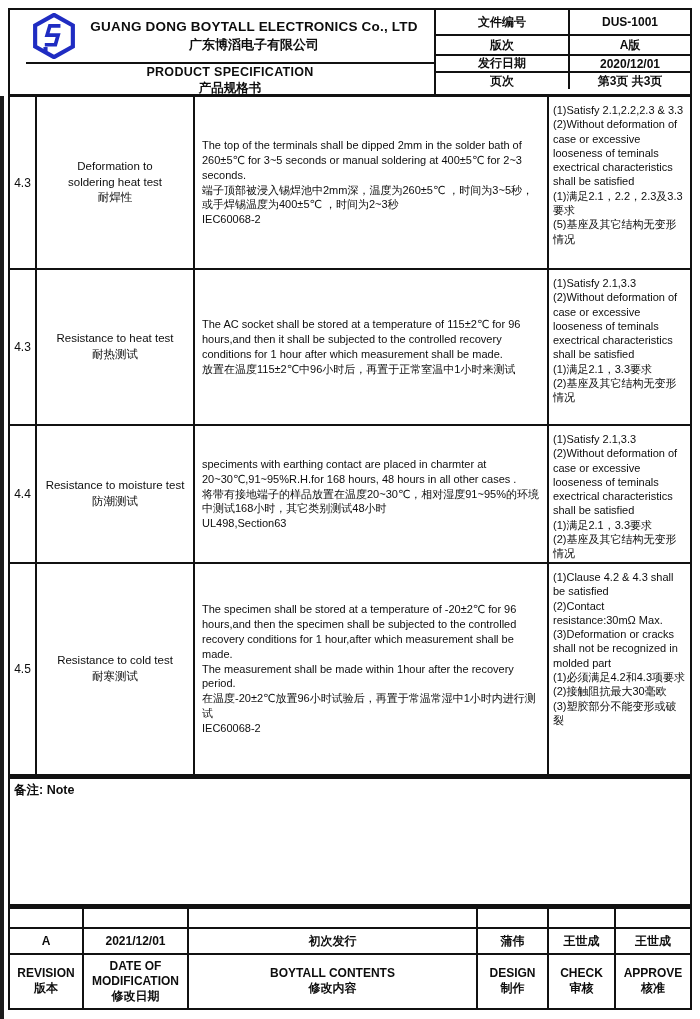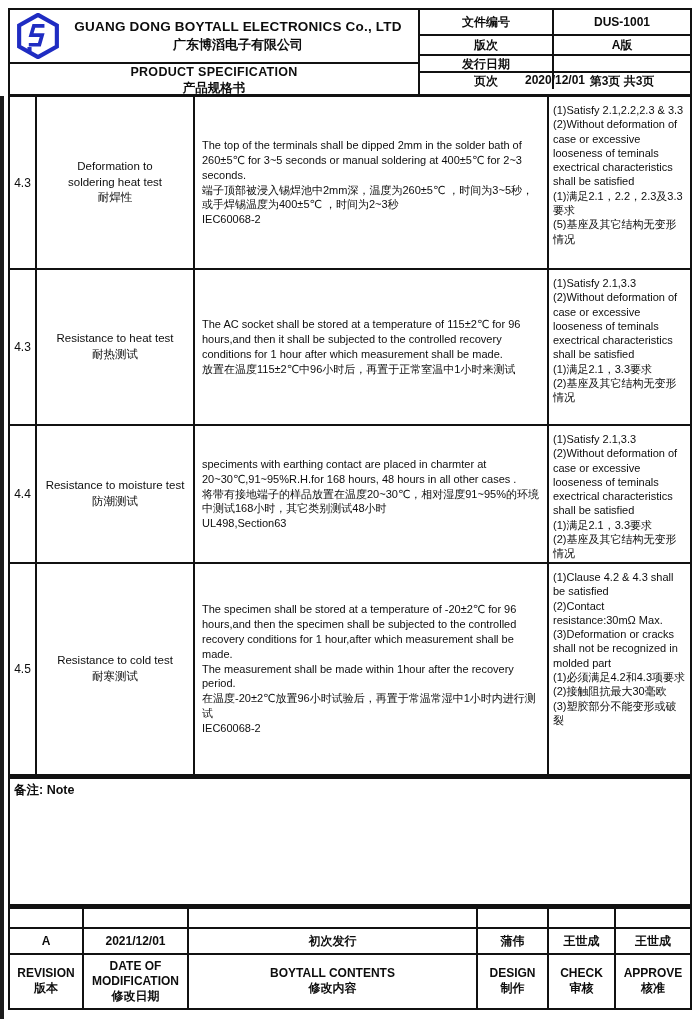--- a/index.html
+++ b/index.html
@@ -2,35 +2,35 @@
 <html><head>
 <meta charset="utf-8">
 <style>
   * { margin:0; padding:0; box-sizing:border-box; }
   html,body { background:#ffffff; }
   body { font-family:"Liberation Sans","DejaVu Sans",sans-serif; color:#0d0d0d; }
   .page { position:relative; width:700px; height:1019px; background:#fff; padding:8px; overflow:hidden; }
   .scan-edge { position:absolute; left:0; top:96px; bottom:0; width:4px; background:#1c1c1c; }
 
   
-  .header-table { display:flex; width:684px; height:89px; border:2px solid #111; border-bottom-width:3px; background:#fff; }
+  .header-table { display:flex; width:684px; height:89px; border:2px solid #111; border-bottom-width:3px; background:#fff;padding-left:16px; }
   .header-left { width:410px; border-right:2px solid #111; display:flex; flex-direction:column; }
   .company-block { height:54px; border-bottom:2px solid #111; display:flex; align-items:center; padding:2px 4px; }
   .logo-wrap { width:48px; height:48px; flex:0 0 48px; display:flex; align-items:center; justify-content:center; }
   .company-names { flex:1; text-align:center; line-height:1.35; }
   .company-en { font-size:13.5px; font-weight:bold; letter-spacing:.2px; }
   .company-cn { font-size:13px; font-weight:bold; }
   .spec-title-block { flex:1; display:flex; flex-direction:column; align-items:center; justify-content:center; line-height:1.3; }
   .doc-title-en { font-size:12.5px; font-weight:bold; letter-spacing:.3px; }
   .doc-title-cn { font-size:12.5px; font-weight:bold; }
   .header-right { flex:1; display:flex; flex-direction:column; }
   .hfield { display:flex; border-bottom:2px solid #111; }
   .hfield:last-child { border-bottom:none; }
   .hfield.h1 { height:26px; } .hfield.h2 { height:20px; }
-  .hfield.h3 { height:17px;flex-direction:column; } .hfield.h4 { height:16px; }
+  .hfield.h3 { height:17px; } .hfield.h4 { height:16px; }
   .hfield-label { width:134px; border-right:2px solid #111; display:flex; align-items:center; justify-content:center; font-weight:bold; font-size:12px; }
   .hfield-value { flex:1; display:flex; align-items:center; justify-content:center; font-weight:bold; font-size:12px; }
 
   
   .spec-table { width:684px; height:679px; border:2px solid #111; border-top:none; display:flex; flex-direction:column; }
   .spec-row { display:flex; border-bottom:2px solid #111; overflow:hidden; }
   .spec-row:last-child { border-bottom:none; flex:1; }
   .spec-row.r1 { height:173px; } .spec-row.r2 { height:156px; } .spec-row.r3 { height:138px; }
   .cell { overflow:hidden; }
   .cell-no { width:27px; flex:0 0 27px; border-right:2px solid #111; display:flex; align-items:center; justify-content:center; font-size:12px; }

